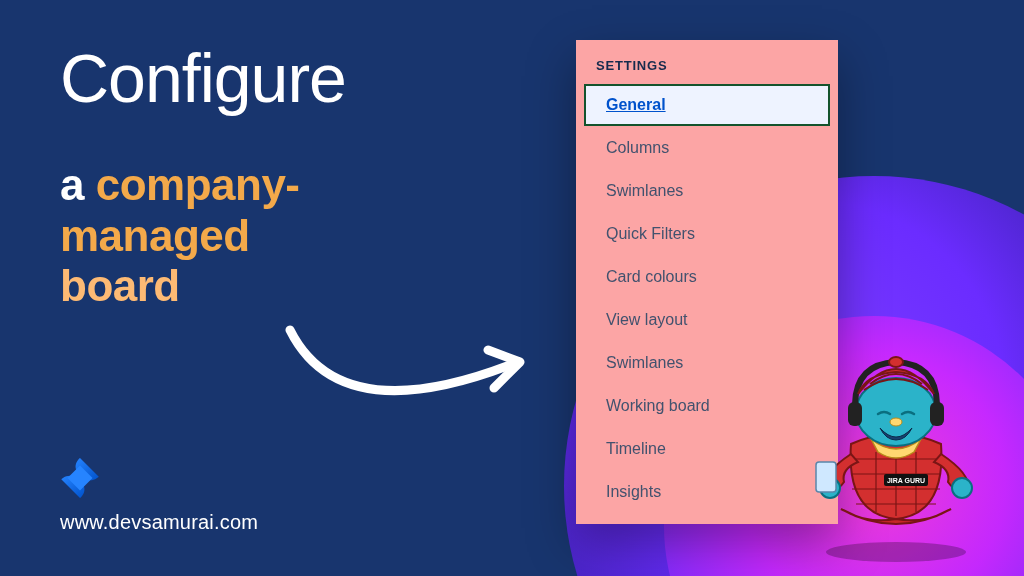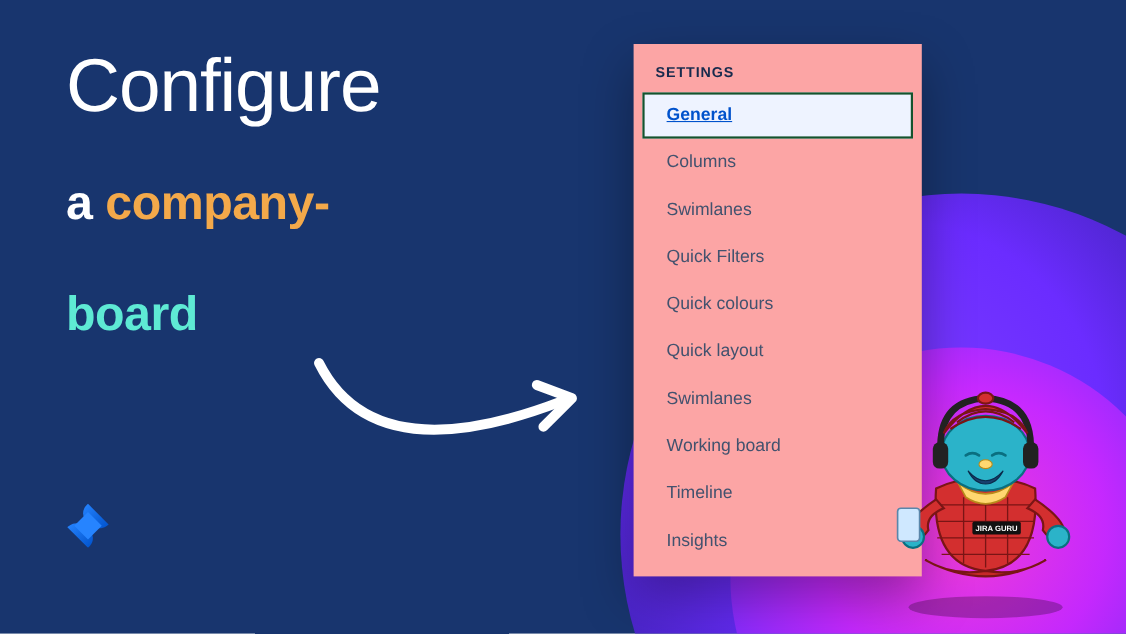--- a/index.html
+++ b/index.html
@@ -46,21 +46,21 @@
     position: absolute;
     left: 60px;
     top: 160px;
     font-weight: 700;
     font-size: 44px;
     line-height: 1.15;
     letter-spacing: -0.5px;
   }
   .subtitle .a { color: #fff; }
   .subtitle .hl { color: #f3a94a; }
-  .subtitle .board { color: #5eead4; text-align: right; }
+  .subtitle .board { color: #fdba74; text-align: right; }
 
   .arrow {
     position: absolute;
     left: 280px;
     top: 310px;
     width: 260px;
     height: 110px;
   }
 
   .logo {
@@ -127,50 +127,51 @@
 
 <div class="stage">
 
   <div class="blob"></div>
   <div class="blob2"></div>
 
   <div class="title">Configure</div>
 
   <div class="subtitle">
     <span class="a">a </span><span class="hl">company-</span><br>
-    <br>
+    <span class="hl">managed</span><br>
     <span class="board">board</span>
   </div>
 
   <svg class="arrow" viewBox="0 0 260 110">
     <path d="M 10 20 Q 60 120 230 55" stroke="#fff" stroke-width="9" fill="none" stroke-linecap="round"></path>
     <path d="M 208 40 L 240 52 L 214 78" stroke="#fff" stroke-width="9" fill="none" stroke-linecap="round" stroke-linejoin="round"></path>
   </svg>
 
   <svg class="logo" viewBox="0 0 32 32">
     <defs>
       <linearGradient id="jg1" x1="0" y1="0" x2="1" y2="1">
         <stop offset="0%" stop-color="#2684ff"></stop>
         <stop offset="100%" stop-color="#0052cc"></stop>
       </linearGradient>
     </defs>
     <path d="M16 0 L31 15 C31 15 24 22 16 14 C8 6 16 0 16 0 Z" fill="url(#jg1)"></path>
     <path d="M16 32 L1 17 C1 17 8 10 16 18 C24 26 16 32 16 32 Z" fill="url(#jg1)"></path>
     <path d="M16 6 L26 16 L16 26 L6 16 Z" fill="#2684ff"></path>
   </svg>
 
+  <div class="url">www.devsamurai.com</div>
 
   <div class="panel">
     <div class="panel-header">SETTINGS</div>
     <div class="panel-item selected">General</div>
     <div class="panel-item">Columns</div>
     <div class="panel-item">Swimlanes</div>
     <div class="panel-item">Quick Filters</div>
-    <div class="panel-item">Quick colours</div>
-    <div class="panel-item">Quick layout</div>
+    <div class="panel-item">Card colours</div>
+    <div class="panel-item">View layout</div>
     <div class="panel-item">Swimlanes</div>
     <div class="panel-item">Working board</div>
     <div class="panel-item">Timeline</div>
     <div class="panel-item">Insights</div>
   </div>
 
   <div class="mascot">
     <svg viewBox="0 0 220 240">
 
       <ellipse cx="110" cy="228" rx="70" ry="10" fill="rgba(0,0,0,0.25)"></ellipse>

